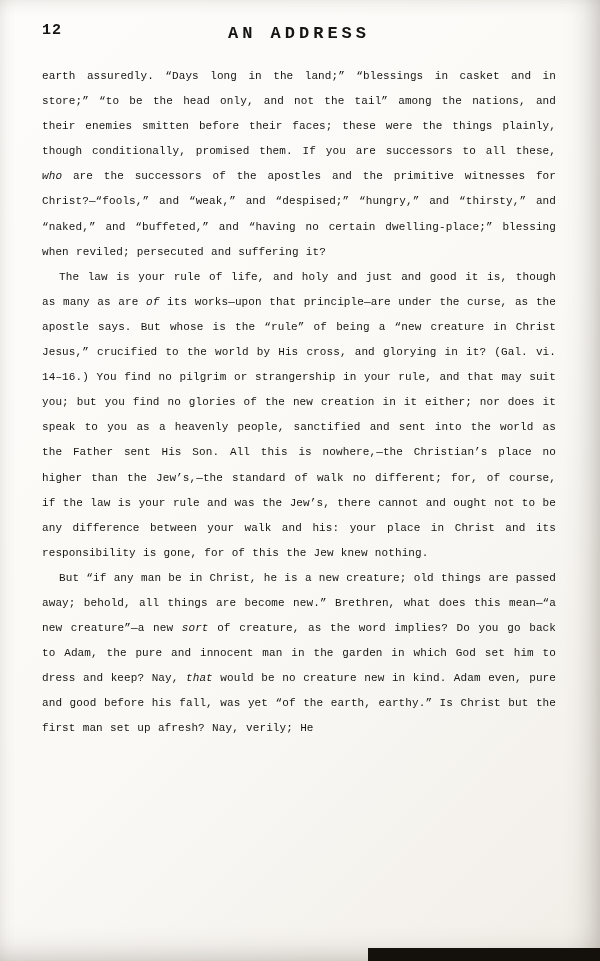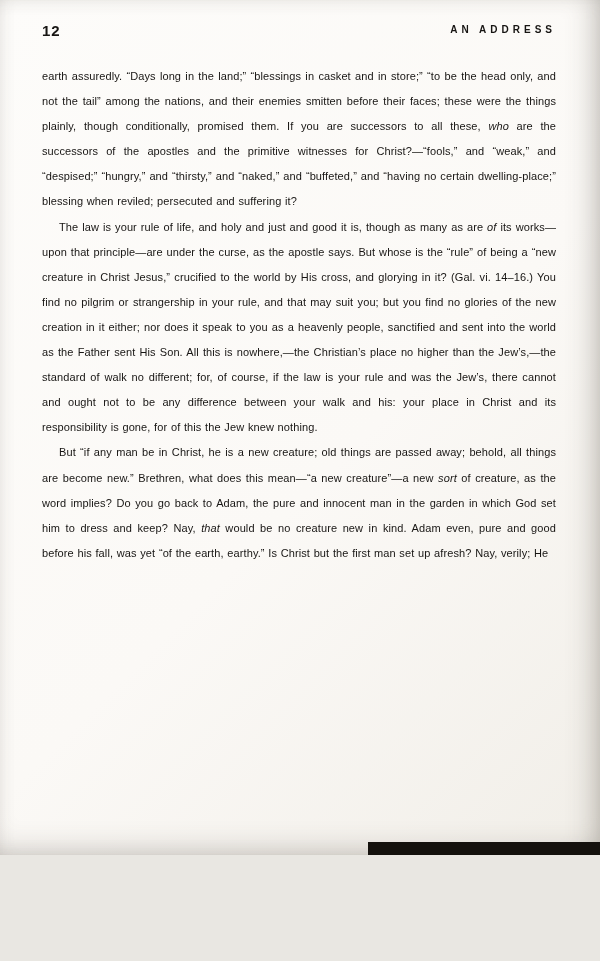--- a/index.html
+++ b/index.html
@@ -3,52 +3,52 @@
 <meta charset="utf-8">
 <style>
   html, body {
     margin: 0;
     padding: 0;
     background: #e9e7e2;
   }
   .page {
     position: relative;
     width: 600px;
-    height: 855px;
+    height: 961px;
     margin: 0 auto;
     background: linear-gradient(135deg, #fdfcfa 0%, #fbf9f6 55%, #f1eee8 100%);
     box-shadow:
       inset -20px 0 28px -14px rgba(80, 74, 64, 0.30),
       inset 0 -20px 28px -14px rgba(80, 74, 64, 0.22),
       inset 10px 0 22px -16px rgba(80, 74, 64, 0.14),
       inset 0 10px 22px -16px rgba(80, 74, 64, 0.10);
     overflow: hidden;
-    font-family: Liberation Sans, sans-serif;
+    font-family: Liberation Mono, monospace;
     color: #171513;
   }
   .header {
     position: relative;
     height: 26px;
     margin: 22px 44px 0 42px;
   }
   .pagenum {
     position: absolute;
     left: 0;
     top: 0;
     font-size: 15px;
     font-weight: bold;
     letter-spacing: 1px;
   }
   .running-title {
     position: absolute;
     left: 0;
     right: 0;
     top: 2px;
-    text-align: right;
-    font-size: 10px;
+    text-align: center;
+    font-size: 17px;
     font-weight: bold;
     letter-spacing: 4px;
   }
   .body-text {
     margin: 16px 44px 0 42px;
     font-size: 11px;
     line-height: 25.1px;
     text-align: justify;
     word-spacing: 0.5px;
     letter-spacing: 0.1px;

